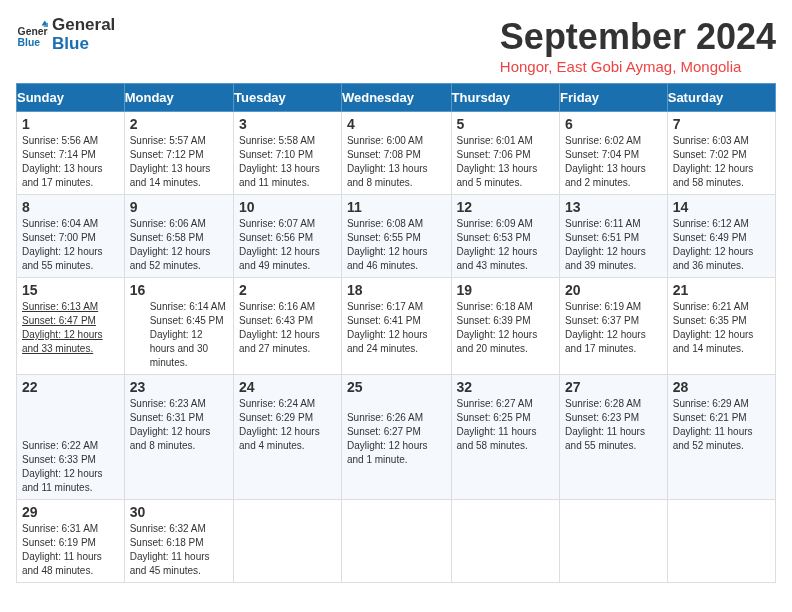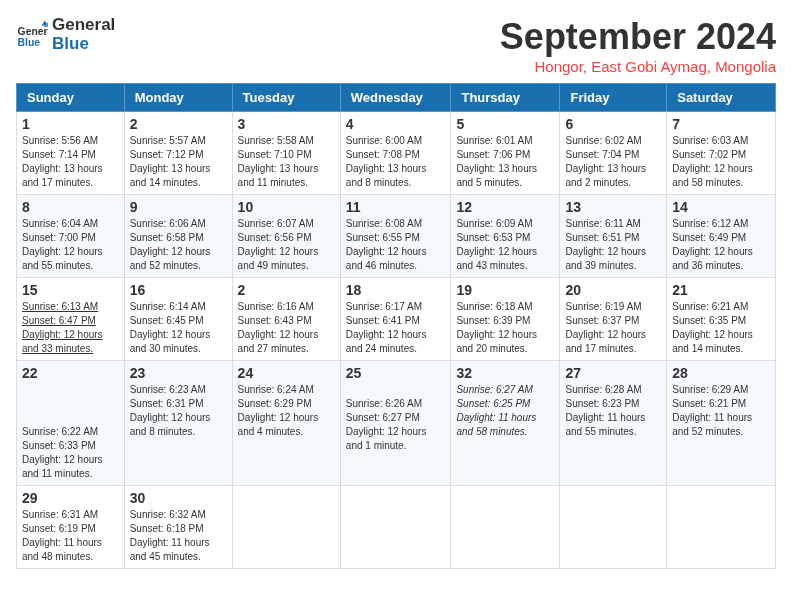--- a/index.html
+++ b/index.html
@@ -19,42 +19,41 @@
     .logo {
       display: flex;
       align-items: center;
       gap: 4px;
     }
     .logo-icon {
       width: 32px;
       height: 32px;
     }
     .title-block {
-      text-align: right;
     }
     .month-year {
       font-size: 36px;
       font-weight: bold;
       color: #333;
     }
     .location {
       font-size: 15px;
       color: #ef4444;
     }
     .calendar {
       width: 100%;
       border-collapse: collapse;
       border: 1px solid #ccc;
     }
     .calendar th {
       background-color: #1a6faf;
       color: #fff;
       font-size: 13px;
       font-weight: bold;
-      padding: 6px 10px;
+      padding: 6px 0;
       text-align: left;
       border: 1px solid #5599cc;
     }
     .calendar td {
       vertical-align: top;
       padding: 4px 5px;
       font-size: 10.5px;
       border: 1px solid #ddd;
       width: 113px;
       min-height: 80px;
@@ -204,21 +203,21 @@
       </tr>
       <tr>
         <td>
           <span class="day-num">15</span>
           <div class="day-info" style="white-space: pre-line; text-decoration: underline;">Sunrise: 6:13 AM
 Sunset: 6:47 PM
 Daylight: 12 hours and 33 minutes.</div>
         </td>
         <td>
           <span class="day-num">16</span>
-          <div class="day-info" style="white-space: pre-line;">Sunrise: 6:14 AM
+          <div class="day-info" style="white-space: pre-line; margin-left: 20px;">Sunrise: 6:14 AM
 Sunset: 6:45 PM
 Daylight: 12 hours and 30 minutes.</div>
         </td>
         <td>
           <span class="day-num">2</span>
           <div class="day-info" style="white-space: pre-line;">Sunrise: 6:16 AM
 Sunset: 6:43 PM
 Daylight: 12 hours and 27 minutes.</div>
         </td>
         <td>
@@ -266,21 +265,21 @@
 Daylight: 12 hours and 4 minutes.</div>
         </td>
         <td>
           <span class="day-num">25</span>
           <div class="day-info" style="white-space: pre-line; margin-top: 16px;">Sunrise: 6:26 AM
 Sunset: 6:27 PM
 Daylight: 12 hours and 1 minute.</div>
         </td>
         <td>
           <span class="day-num">32</span>
-          <div class="day-info" style="white-space: pre-line; font-style: italic;">Sunrise: 6:27 AM
+          <div class="day-info" style="white-space: pre-line;">Sunrise: 6:27 AM
 Sunset: 6:25 PM
 Daylight: 11 hours and 58 minutes.</div>
         </td>
         <td>
           <span class="day-num">27</span>
           <div class="day-info" style="white-space: pre-line;">Sunrise: 6:28 AM
 Sunset: 6:23 PM
 Daylight: 11 hours and 55 minutes.</div>
         </td>
         <td>

